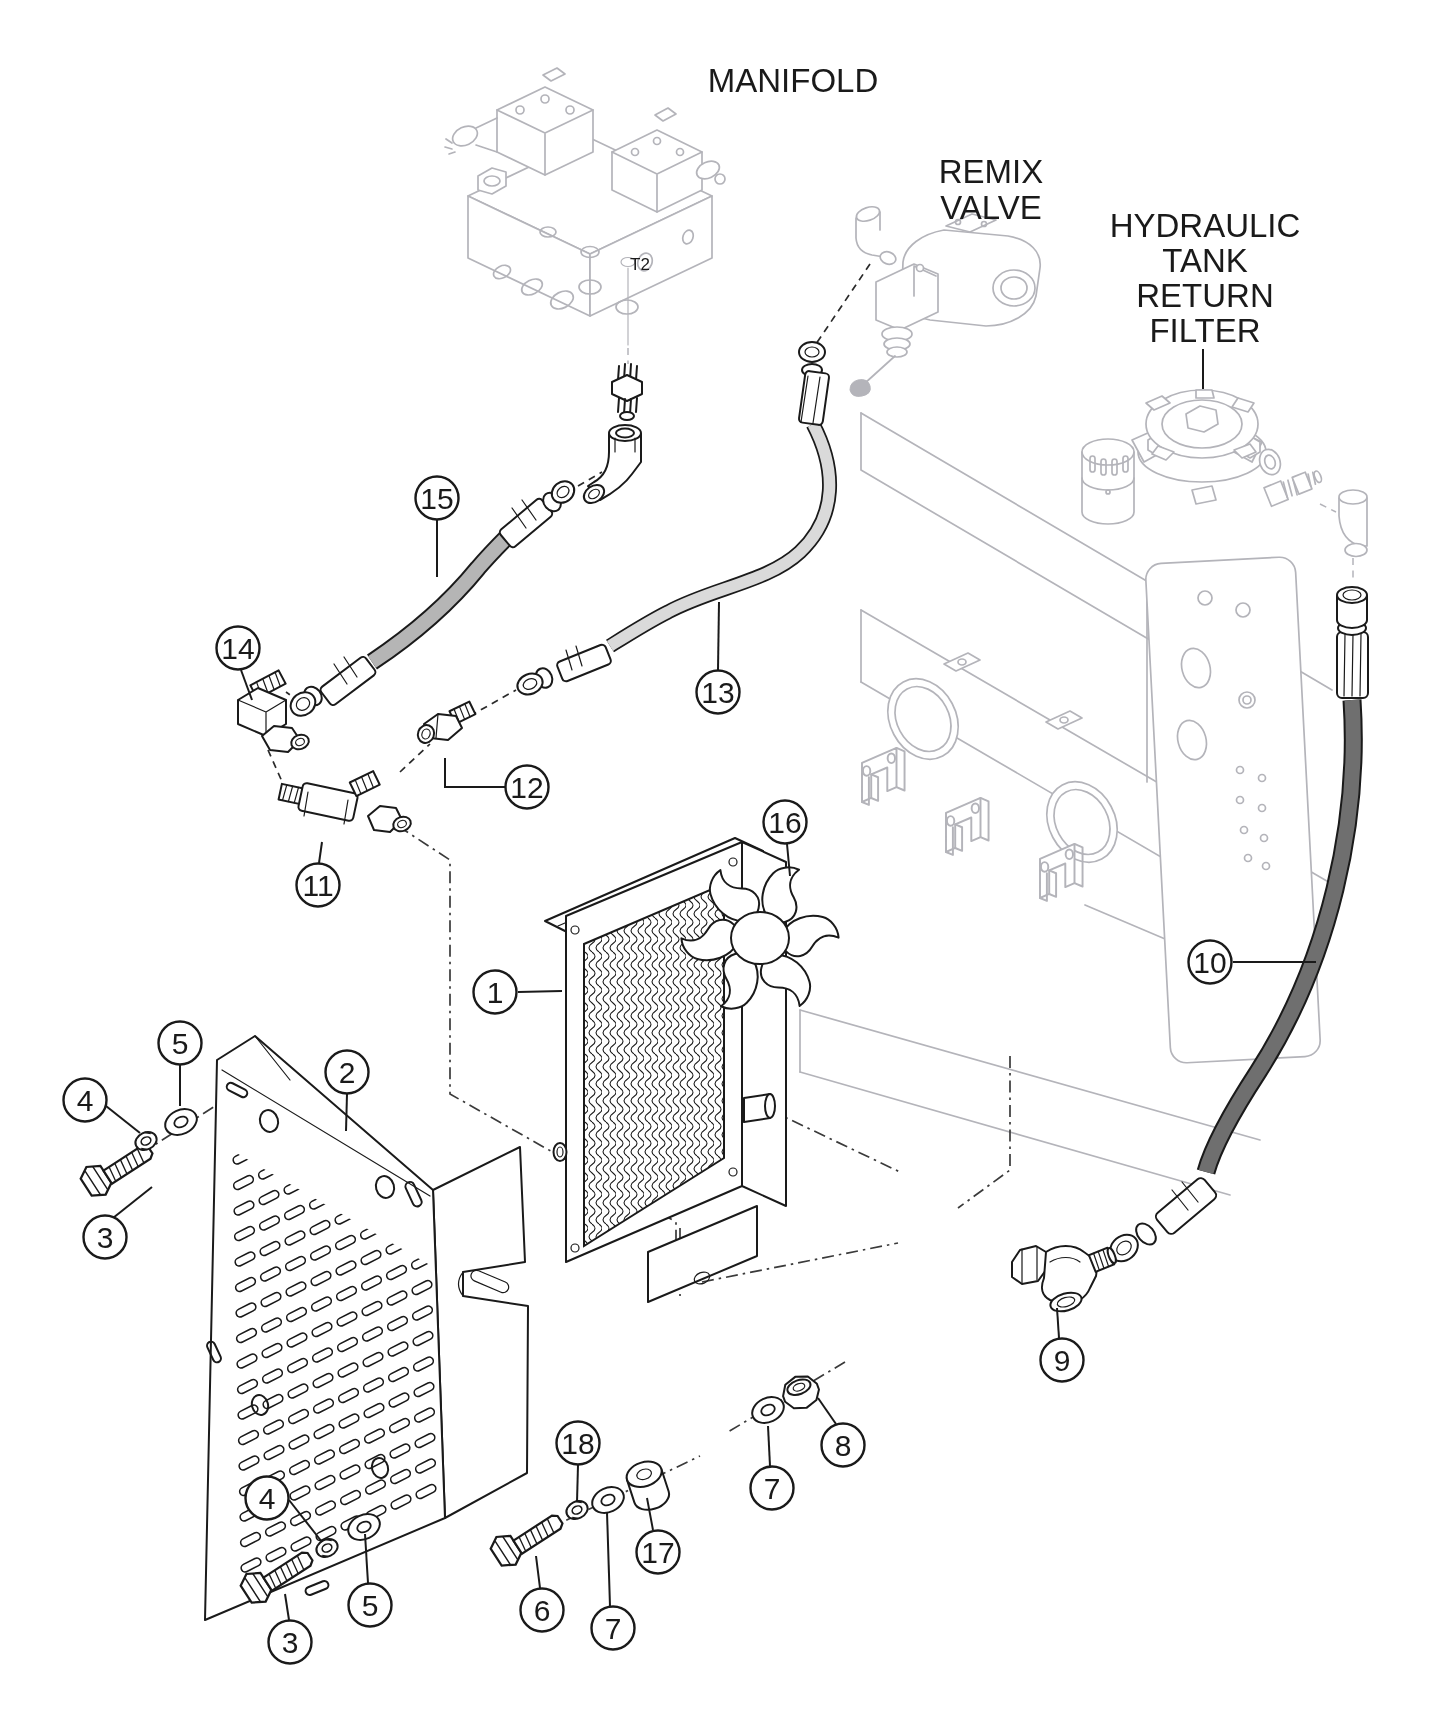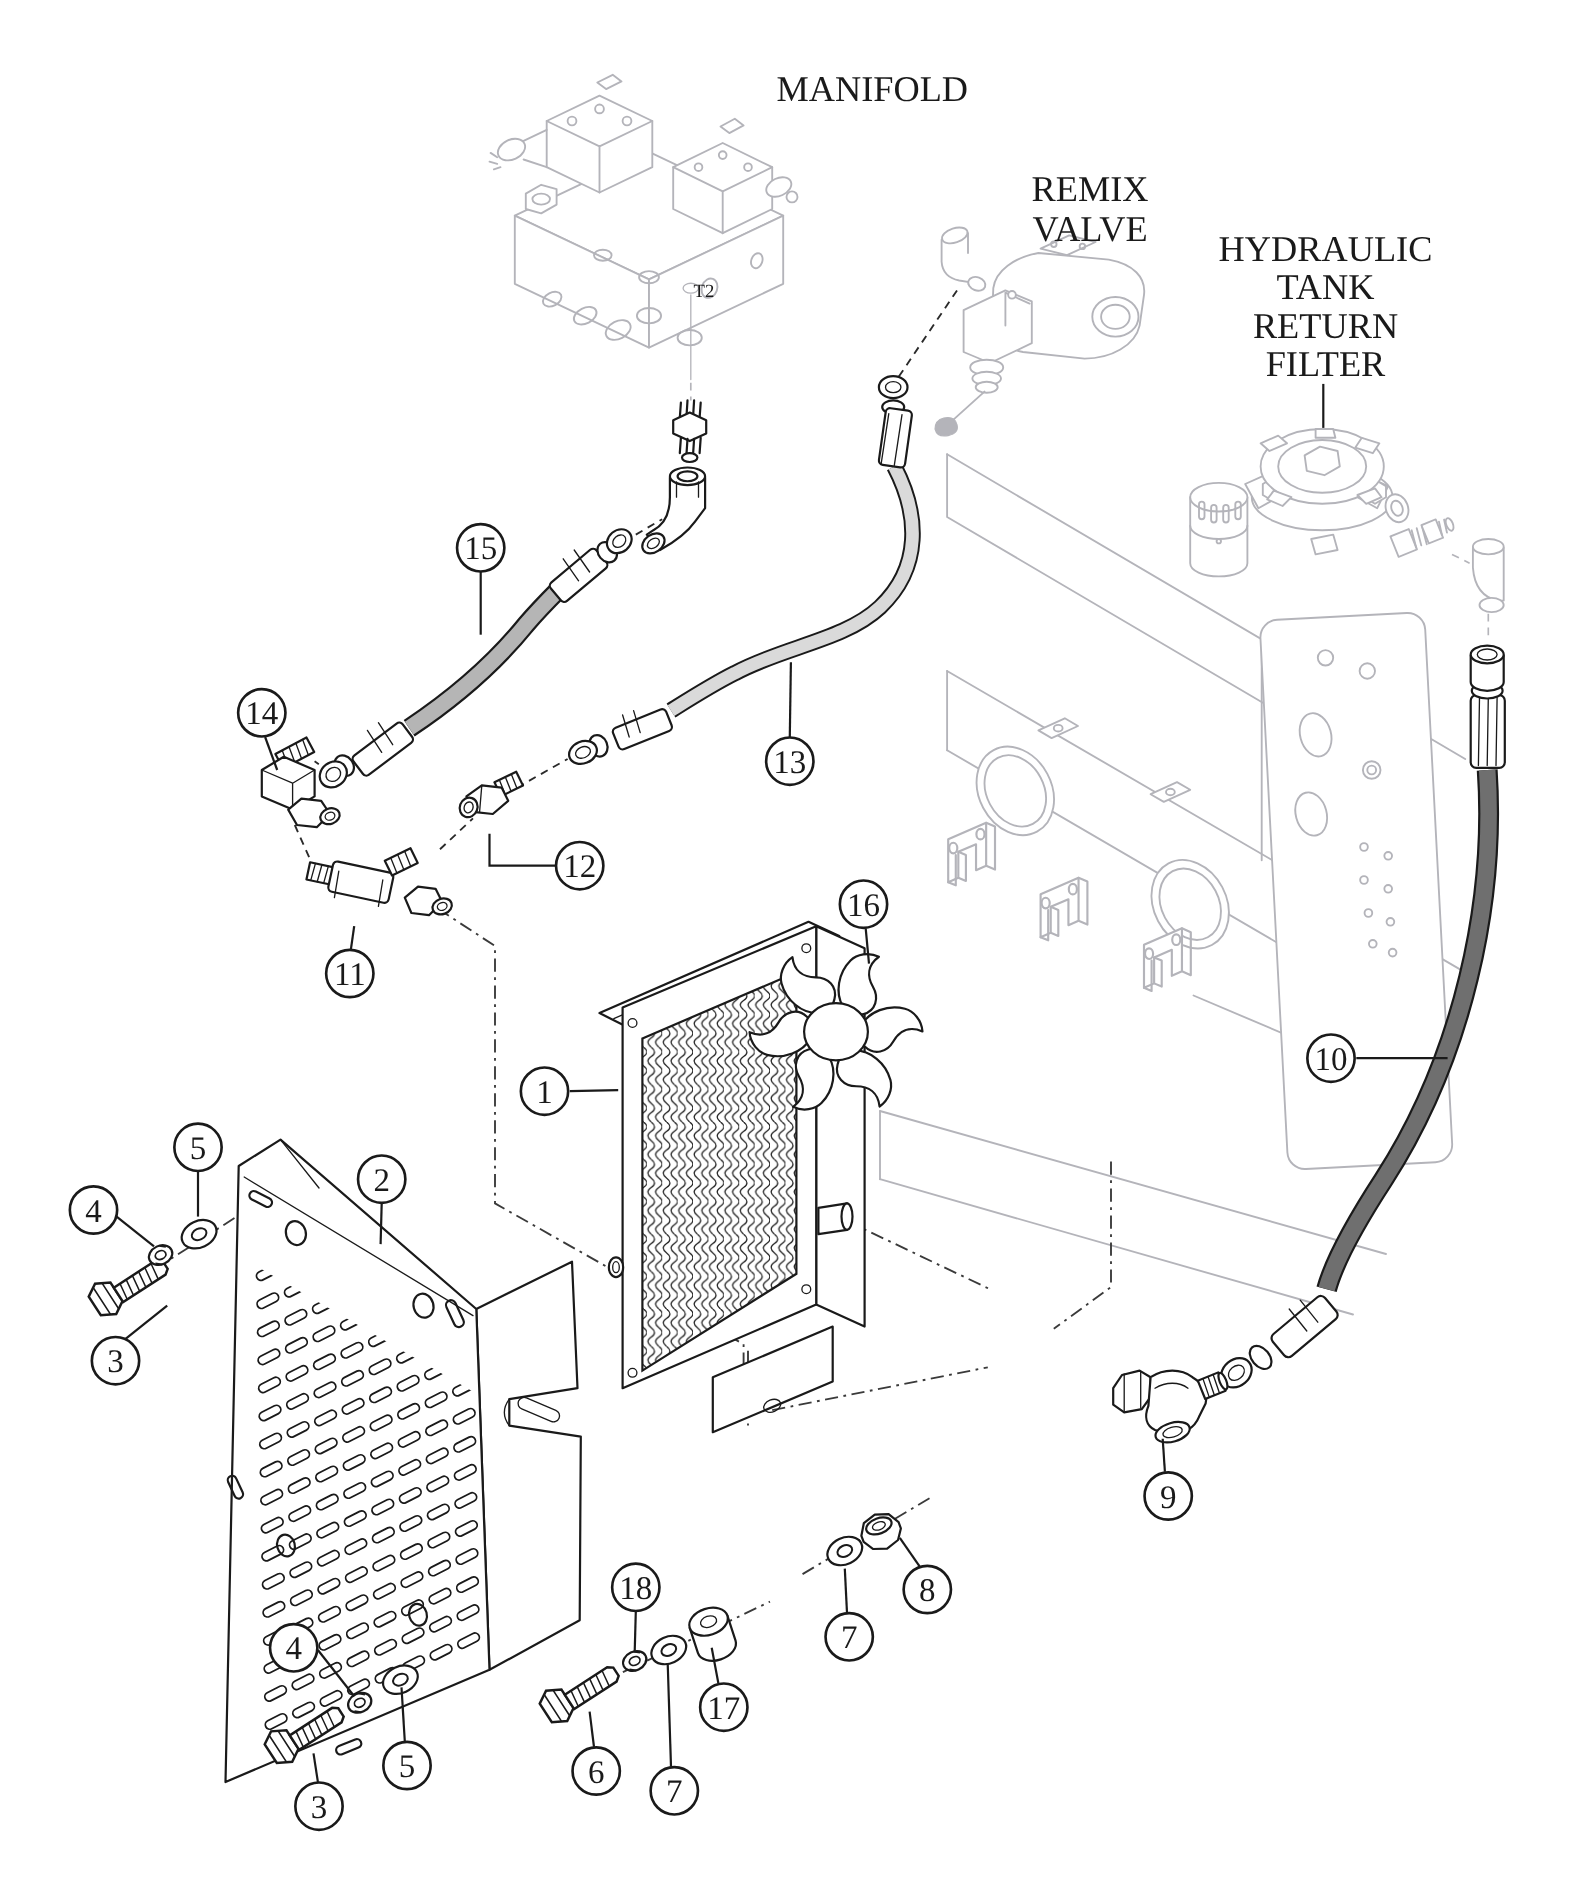--- a/index.html
+++ b/index.html
@@ -1,17 +1,17 @@
 <!DOCTYPE html>
 <html><head>
 <meta charset="utf-8">
 <style>
   html,body{margin:0;padding:0;background:#fff;}
   .stage{width:1445px;height:1718px;position:relative;background:#fff;
-         font-family:Liberation Serif, serif;}
+         font-family:Liberation Sans, sans-serif;}
   svg{display:block}
   .fg{stroke:#1a1a1a;stroke-width:2;fill:#fff;stroke-linejoin:round;stroke-linecap:round}
   .fgn{stroke:#1a1a1a;stroke-width:2;fill:none;stroke-linejoin:round;stroke-linecap:round}
   .bg{stroke:#b4b4ba;stroke-width:1.7;fill:#fff;stroke-linejoin:round;stroke-linecap:round}
   .bgn{stroke:#b4b4ba;stroke-width:1.7;fill:none;stroke-linejoin:round;stroke-linecap:round}
   .thin{stroke-width:1.2}
   .dd{stroke:#3a3a3a;stroke-width:1.7;fill:none;stroke-dasharray:12 5 2.5 5}
   .da{stroke:#2a2a2a;stroke-width:1.7;fill:none;stroke-dasharray:7 5.5}
   .dag{stroke:#b4b4ba;stroke-width:1.5;fill:none;stroke-dasharray:7 5.5}
   .callout-circle{fill:#fff;stroke:#1a1a1a;stroke-width:2.4}

